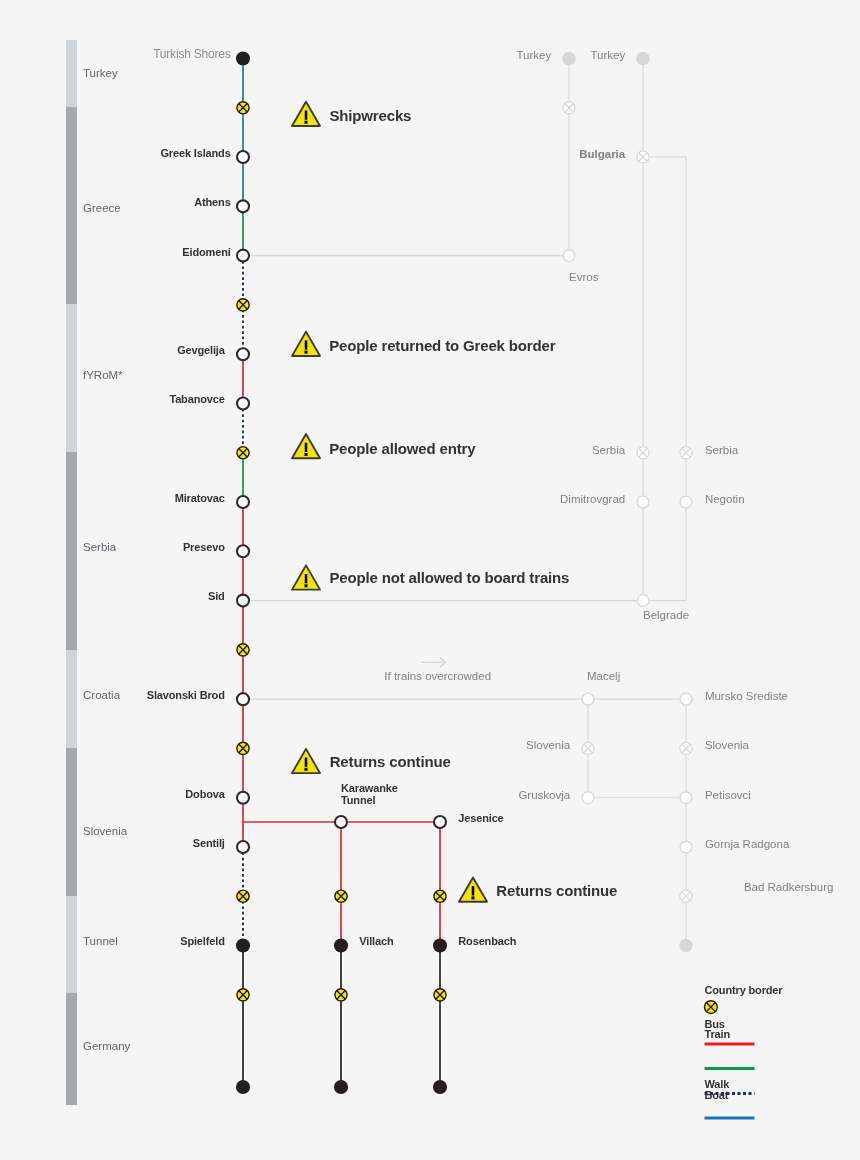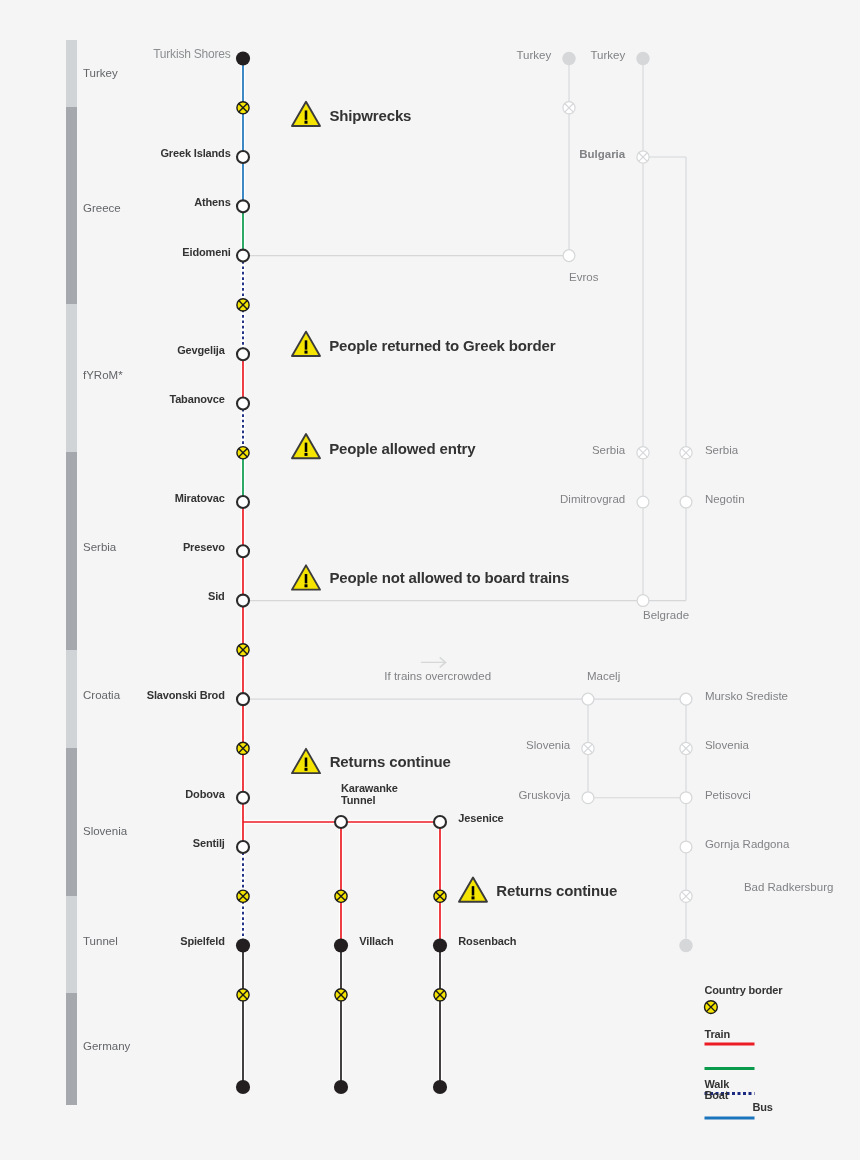--- a/index.html
+++ b/index.html
@@ -303,17 +303,17 @@
       <div class="lbl stn-label faded" style="left: 704.9px; top: 881px; margin-left: 39px;">Bad Radkersburg</div>
       <div class="warn-text" style="left: 329.4px; top: 109.988px;">Shipwrecks</div>
       <div class="warn-text" style="left: 329.2px; top: 339.788px;">People returned to Greek border</div>
       <div class="warn-text" style="left: 329.2px; top: 443.188px;">People allowed entry</div>
       <div class="warn-text" style="left: 329.4px; top: 572.489px;">People not allowed to board trains</div>
       <div class="warn-text" style="left: 329.7px; top: 756.389px;">Returns continue</div>
       <div class="warn-text" style="left: 496.3px; top: 885.188px;">Returns continue</div>
       <div class="note-text" style="left: 384.3px; top: 670.415px;">If trains overcrowded</div>
       <div class="legend-title" style="left: 704.5px; top: 984.288px;">Country border</div>
       <div class="legend-item-label" style="left: 704.5px; top: 1028.39px;">Train</div>
-      <div class="legend-item-label" style="left: 704.5px; top: 1101px; margin-left: 48px;">Bus</div>
+      <div class="legend-item-label" style="left: 704.5px; top: 1018px;">Bus</div>
       <div class="legend-item-label" style="left: 704.5px; top: 1077.59px;">Walk</div>
       <div class="legend-item-label" style="left: 704.5px; top: 1089px;">Boat</div>
     </div>
 </div>
 
 </body></html>

